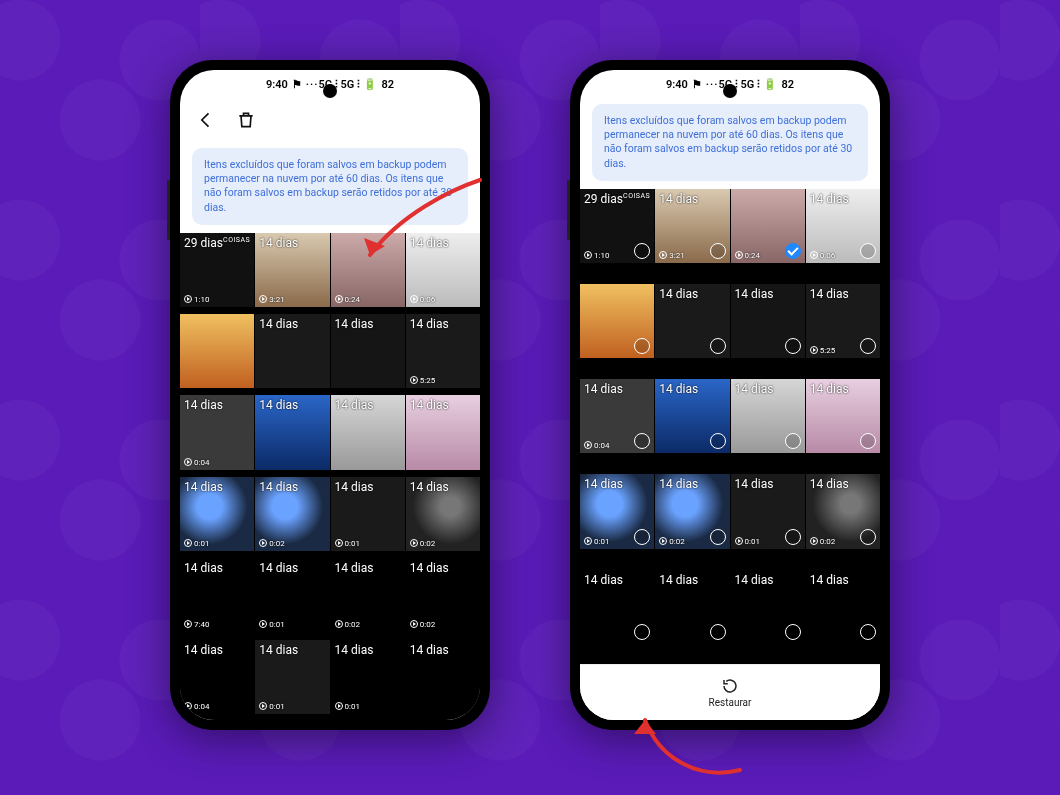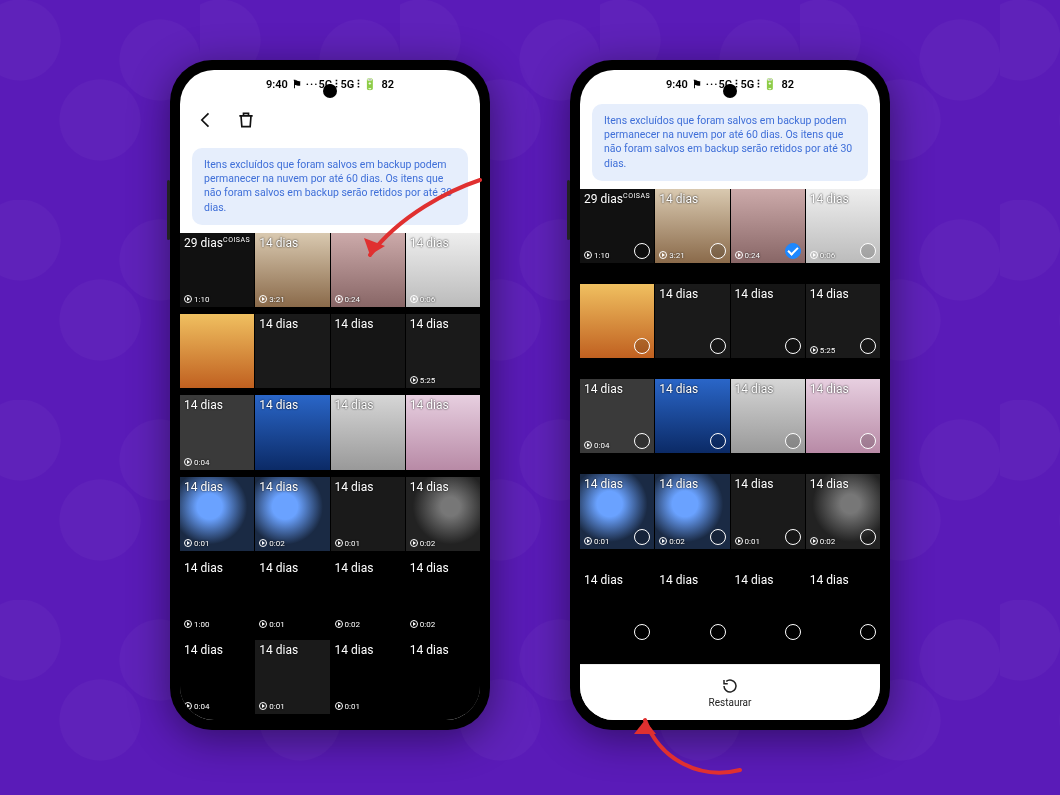--- a/index.html
+++ b/index.html
@@ -321,21 +321,21 @@
             <div class="dur">
               <span class="play"></span>
               <span>0:02</span>
             </div>
           </div>
           <div class="cell">
             <div class="thumb t-black"></div>
             <div class="days">14 dias</div>
             <div class="dur">
               <span class="play"></span>
-              <span>1:00</span>
+              <span>7:40</span>
             </div>
           </div>
           <div class="cell">
             <div class="thumb t-black"></div>
             <div class="days">14 dias</div>
             <div class="dur">
               <span class="play"></span>
               <span>0:01</span>
             </div>
           </div>

